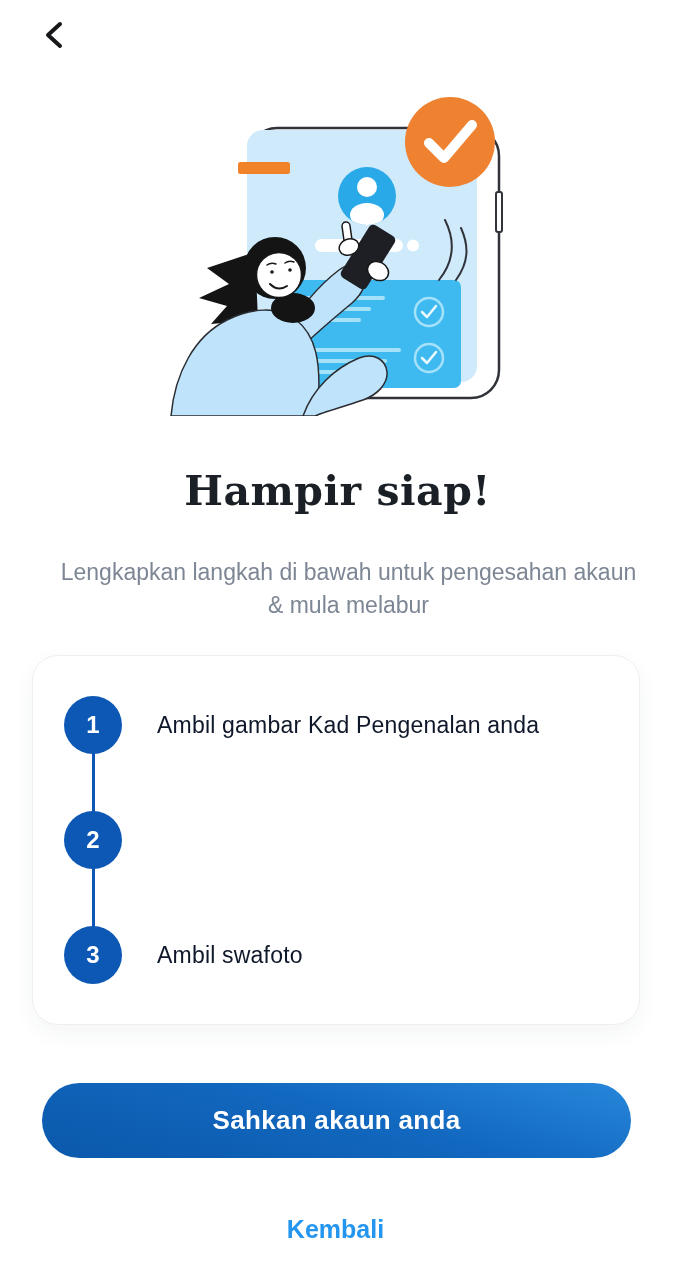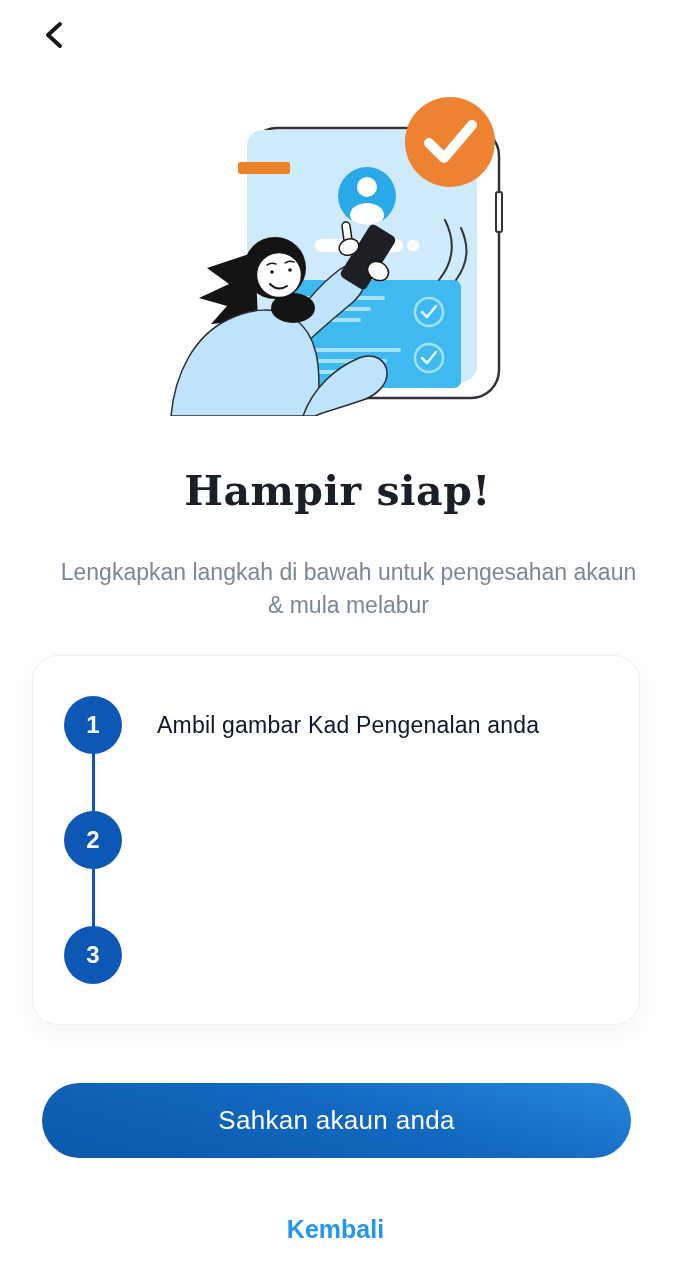--- a/index.html
+++ b/index.html
@@ -64,21 +64,21 @@
   }
   .step-label{
     font-size:23px;color:#0f172a;font-weight:500;letter-spacing:0.2px;
   }
   
   .primary-btn{
     position:absolute;top:1083px;left:42px;
     width:589px;height:75px;border:none;border-radius:38px;
     background:linear-gradient(195deg,#2787da 0%,#1268bf 45%,#0a58ab 100%);
     color:#ffffff;font-family:"Liberation Sans",sans-serif;
-    font-size:26px;font-weight:400;letter-spacing:0.3px;
+    font-size:26px;font-weight:700;letter-spacing:0.3px;
     cursor:pointer;
   }
   
   .secondary-link{
     position:absolute;top:1215px;left:0;width:671px;
     text-align:center;
     font-size:25px;font-weight:700;color:#2596ef;
     text-decoration:none;cursor:pointer;
   }
 </style>
@@ -185,19 +185,20 @@
   <div class="steps">
     <div class="step-row">
       <div class="step-num">1</div>
       <div class="step-label">Ambil gambar Kad Pengenalan anda</div>
     </div>
     <div class="step-row">
       <div class="step-num">2</div>
     </div>
     <div class="step-row">
       <div class="step-num">3</div>
+      <div class="step-label">Ambil swafoto</div>
     </div>
   </div>
 </div>
 
 <button class="primary-btn">Sahkan akaun anda</button>
 
 <a class="secondary-link">Kembali</a>
 
 </body></html>

